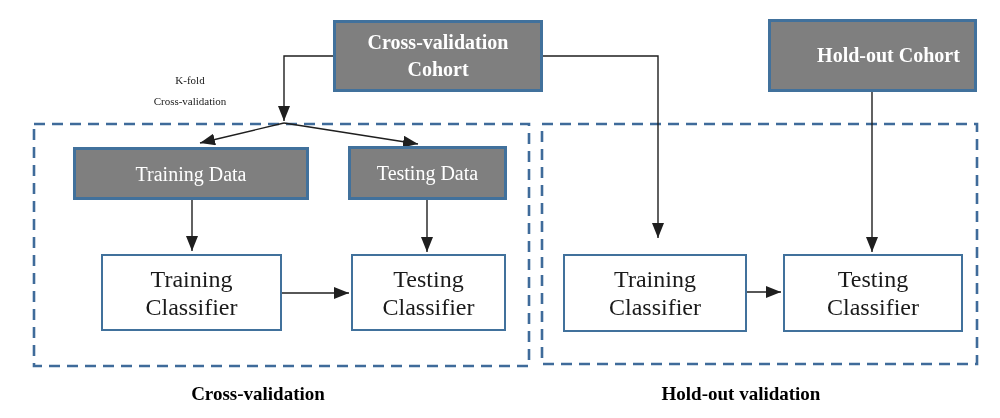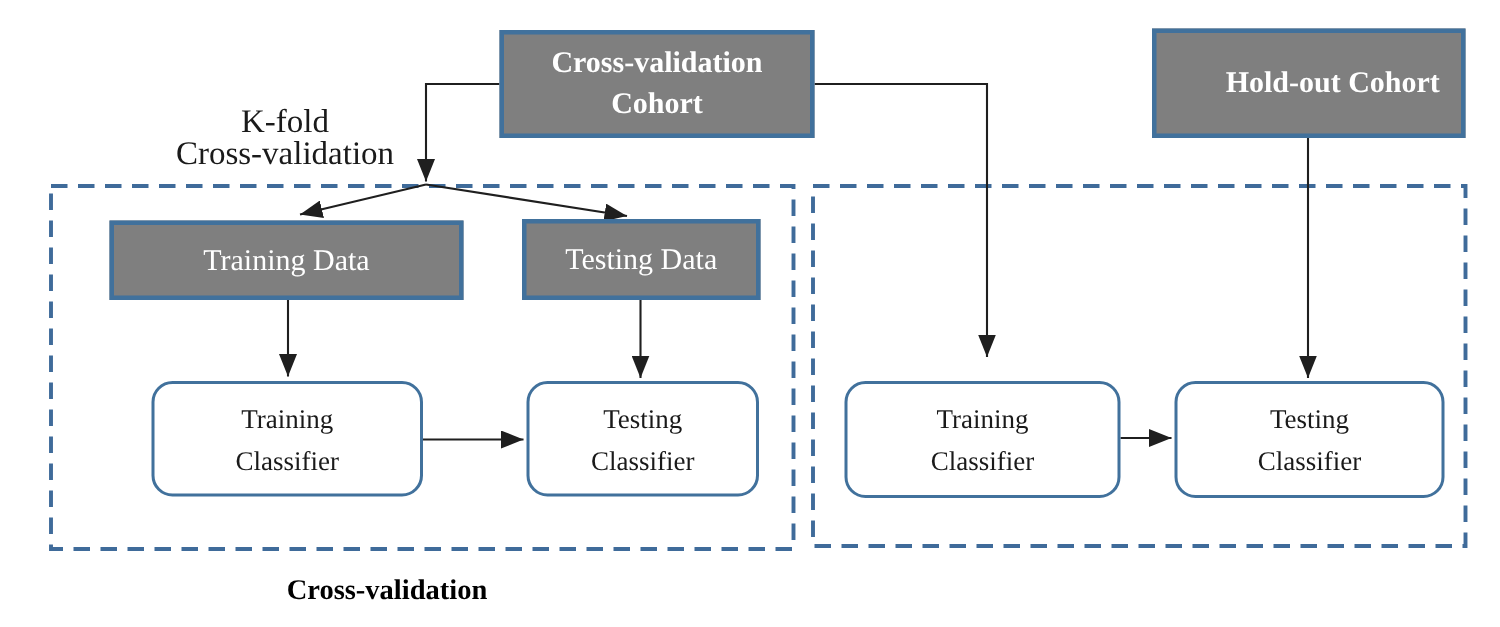--- a/index.html
+++ b/index.html
@@ -36,26 +36,26 @@
     border:3px solid var(--node-border);
     color:var(--text-light);
   }
   .white{
     background:#ffffff;
     border:2px solid var(--node-border);
     color:var(--text-dark);
   }
   .cohort{font-weight:bold;font-size:20px;line-height:27px;}
   .data-node{font-size:20px;line-height:24px;}
-  .clf{font-size:18px;line-height:28px;border-radius:14px;}
+  .clf{font-size:24px;line-height:28px;}
   .annotation{
     position:absolute;
     left:110px;top:70px;width:160px;
     text-align:center;
-    font-size:22px;line-height:21px;
+    font-size:11px;line-height:21px;
     color:var(--text-dark);
     white-space:pre-line;
   }
   .caption{
     position:absolute;top:383px;width:280px;
     text-align:center;
     font-weight:bold;font-size:19px;
     color:#000000;
   }
   .caption-cv{left:118px;}
@@ -121,14 +121,15 @@
     <span>Training
 Classifier</span>
   </div>
 
   <div class="node white clf" style="left:783px;top:254px;width:180px;height:78px;">
     <span>Testing
 Classifier</span>
   </div>
 
   <div class="caption caption-cv">Cross-validation</div>
+  <div class="caption caption-ho">Hold-out validation</div>
 
 </div>
 
 </body></html>

